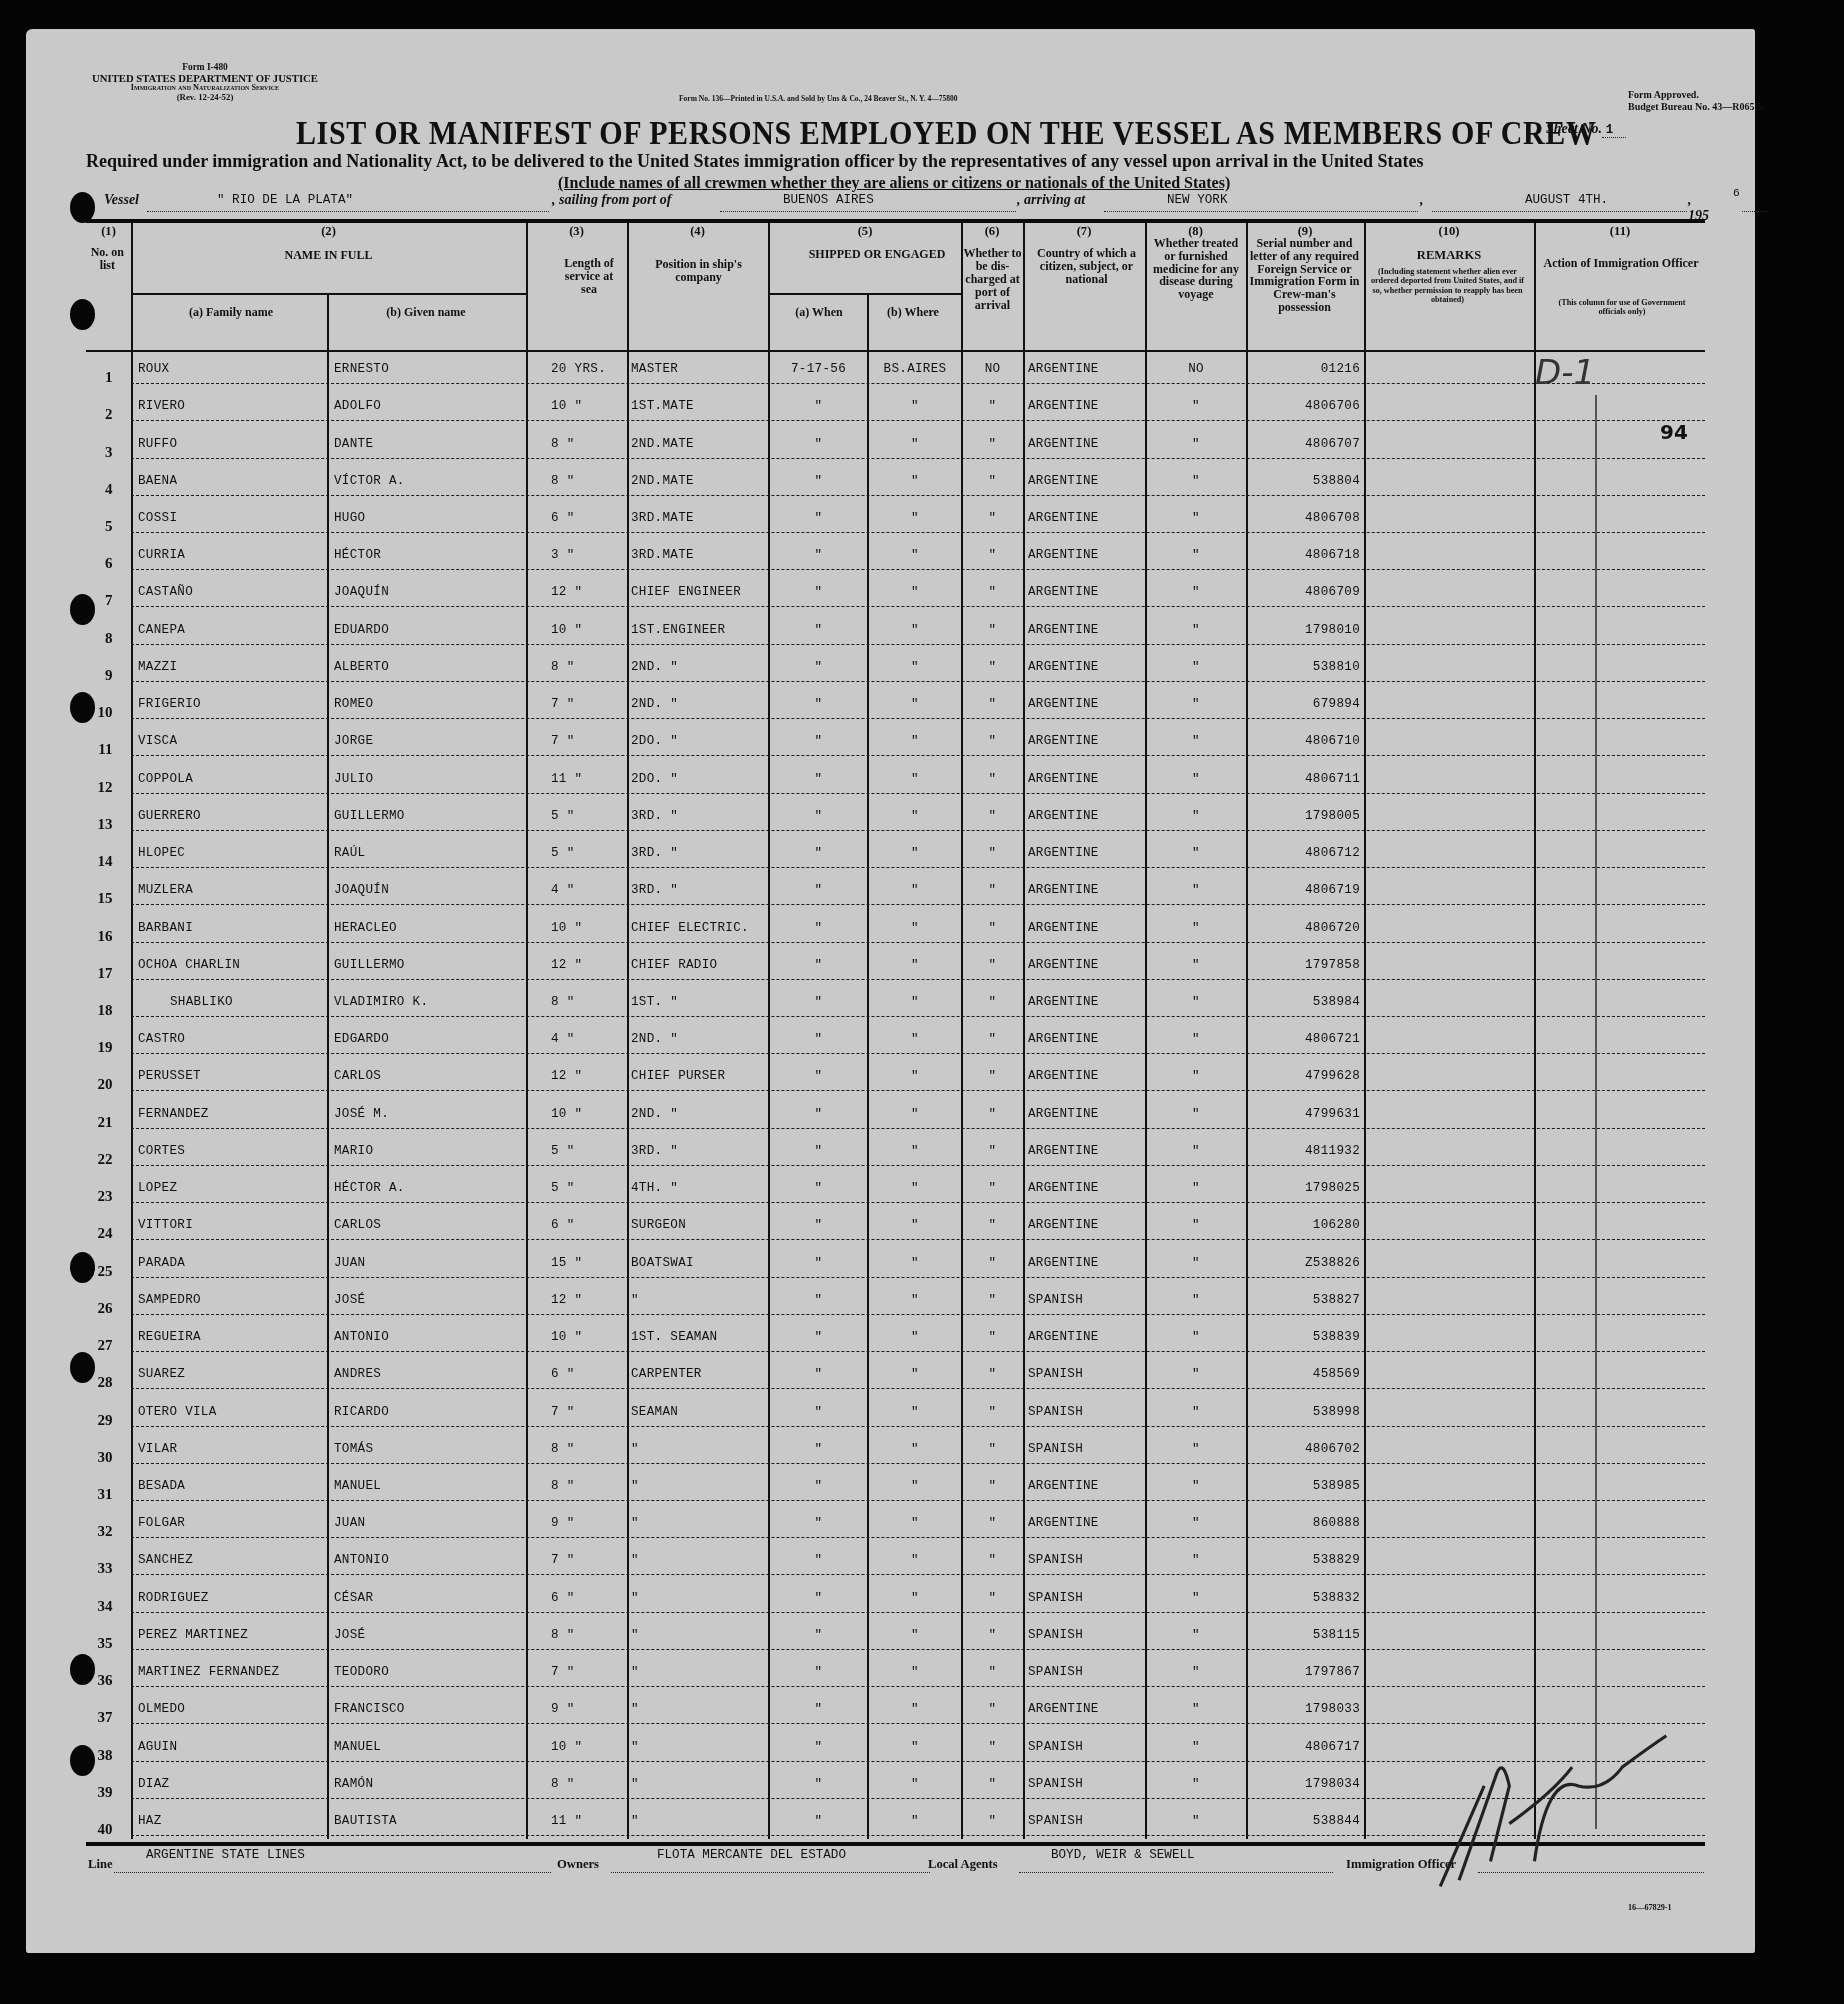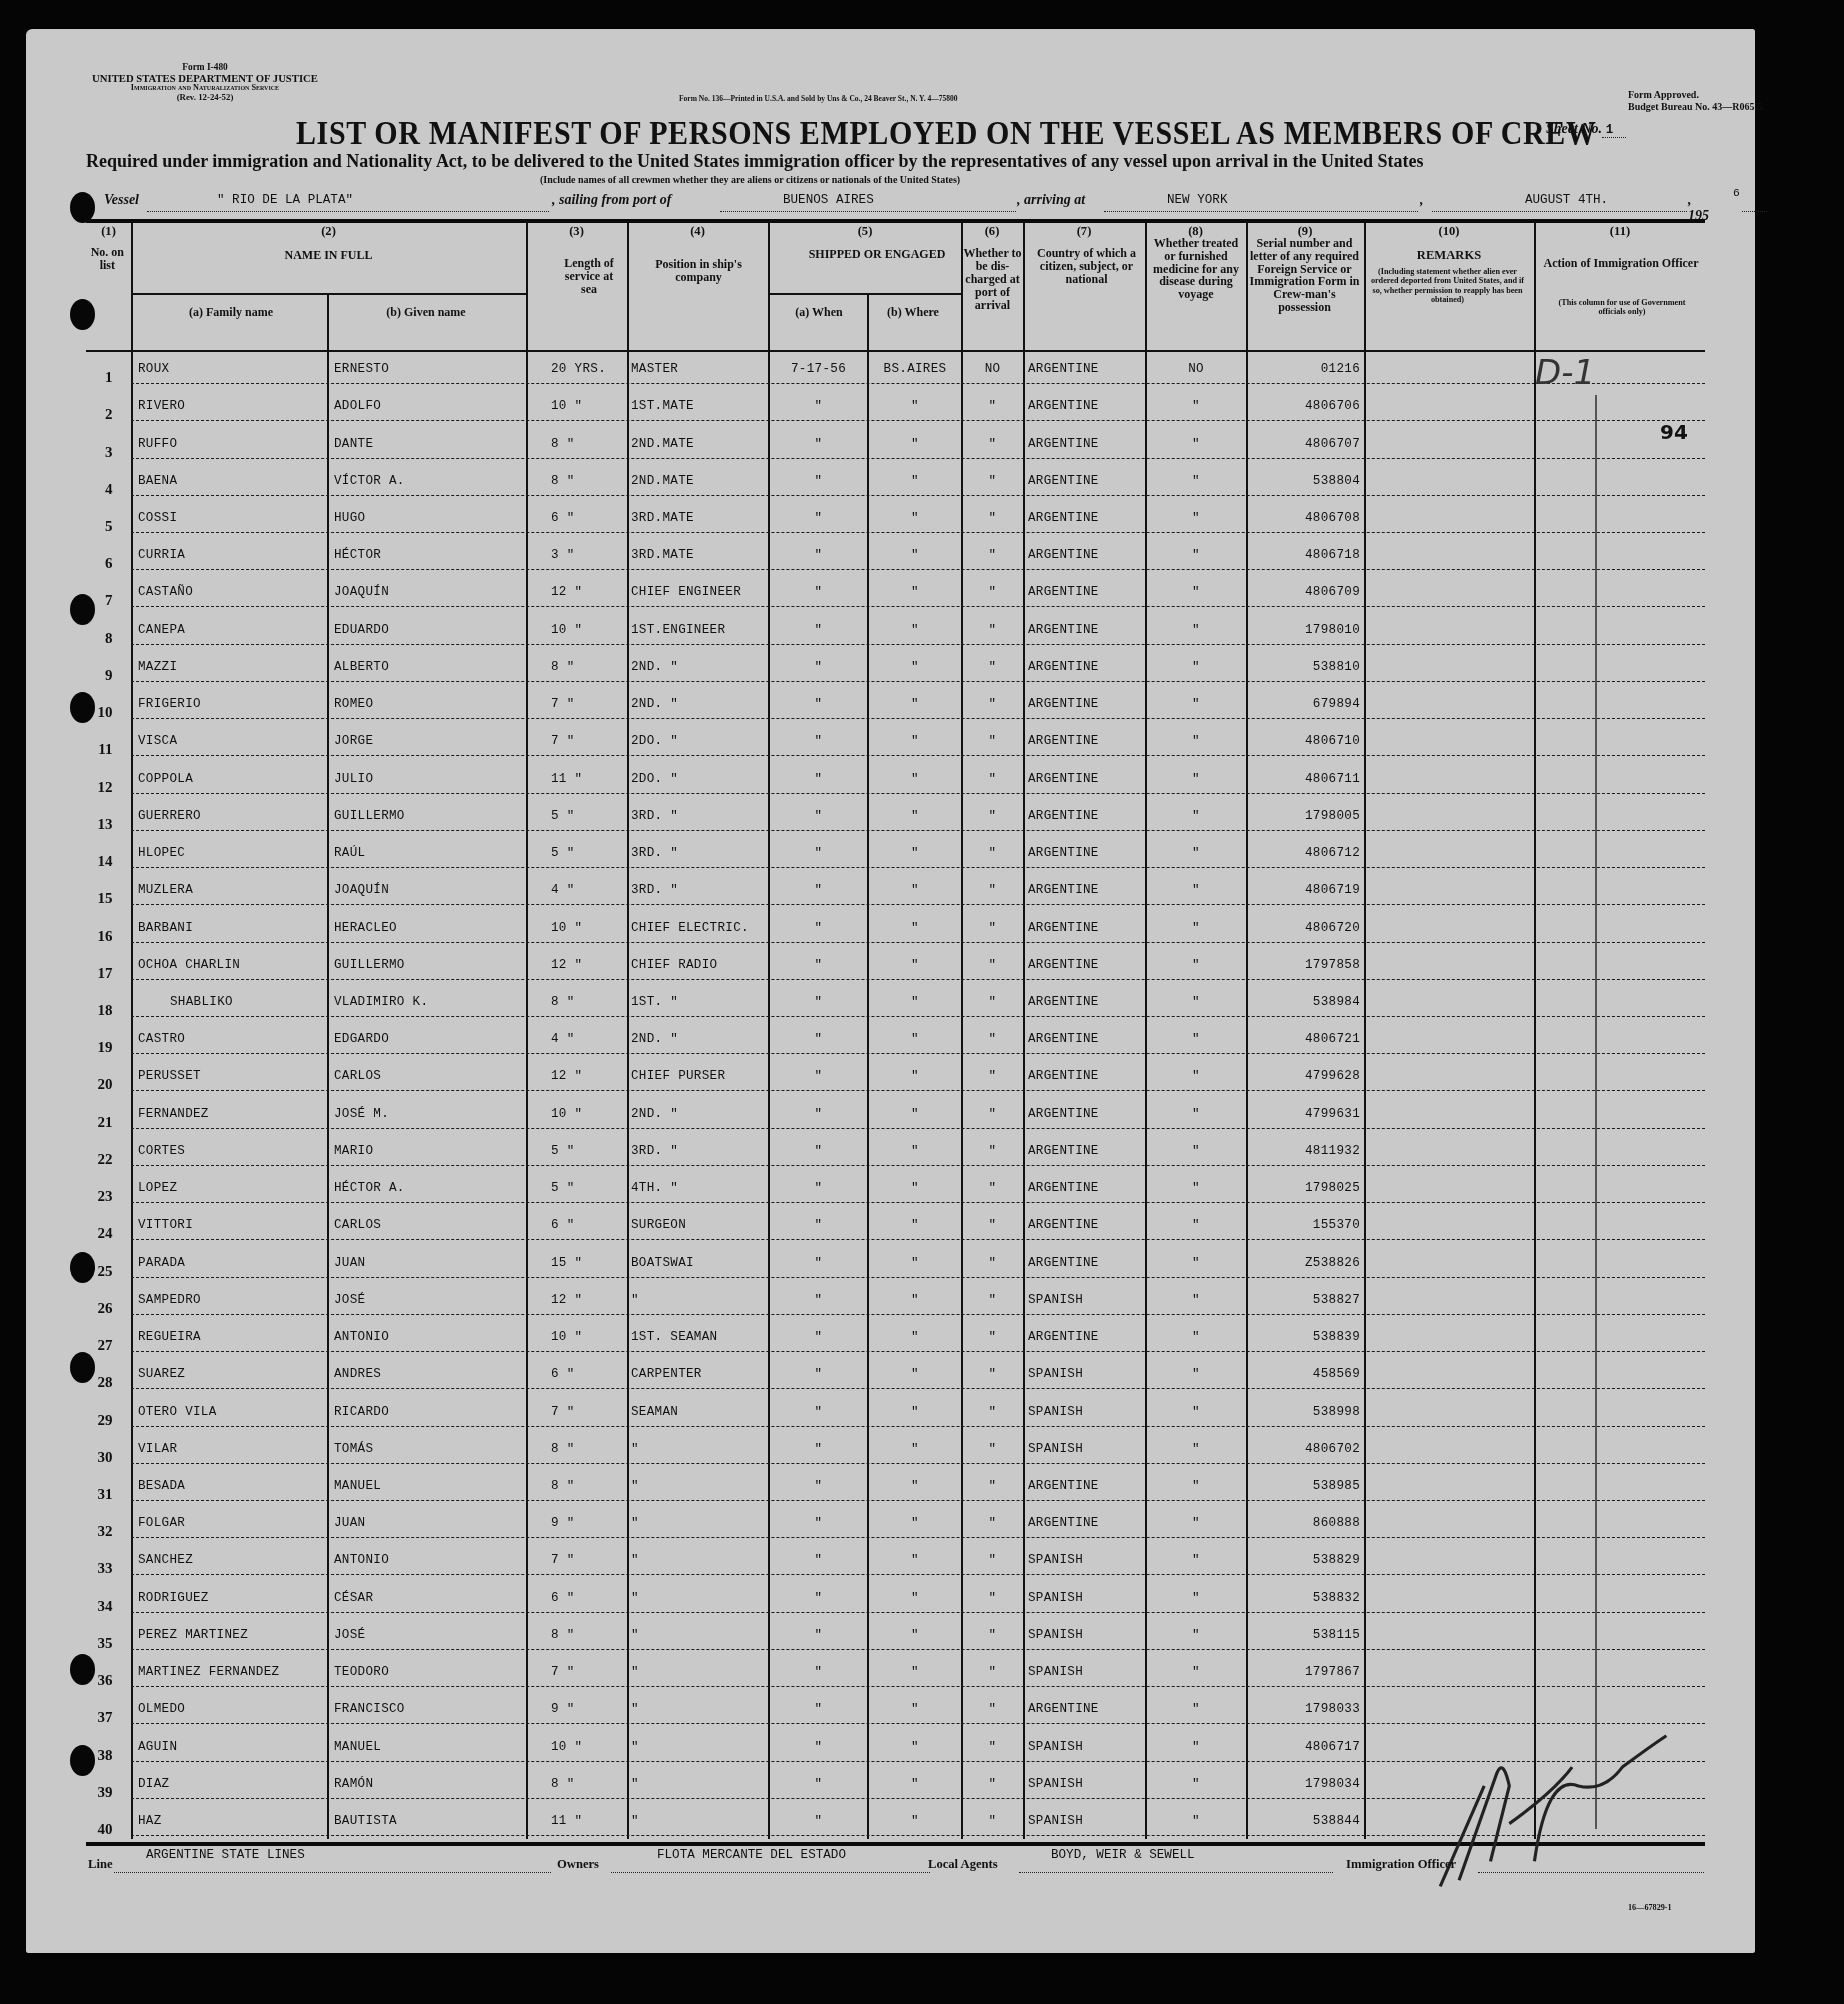--- a/index.html
+++ b/index.html
@@ -16,21 +16,21 @@
   .hdr-left .f1 { font-size: 9.4px; }
   .hdr-left .f2 { font-size: 10.7px; }
   .hdr-left .f3 { font-size: 8.2px; font-variant: small-caps; }
   .hdr-left .f4 { font-size: 8.8px; }
   .printed { position: absolute; left: 679px; top: 94px; font-size: 7.5px; font-weight: bold; }
   .approved { position: absolute; left: 1628px; top: 89px; font-size: 10px; font-weight: bold; line-height: 1.2; }
   .title { position: absolute; left: 296px; top: 113px; font-size: 30px; font-weight: bold; letter-spacing: 0.6px; transform: scaleY(1.15); transform-origin: top left; }
   .sheet { position: absolute; left: 1546px; top: 121px; font-size: 14px; font-style: italic; font-weight: bold; }
   .sheet .val { font-style: normal; font-family: "Liberation Mono", monospace; font-size: 12.6px; border-bottom: 1.3px dotted #222; padding: 0 12.6px 0 3.8px; }
   .subtitle { position: absolute; left: 86px; top: 151px; font-size: 18px; font-weight: bold; }
-  .include { position: absolute; left: 540px; top: 174px; font-size: 10px; font-weight: bold; }
+  .include { position: absolute; left: 558px; top: 174px; font-size: 16px; font-weight: bold; text-decoration: underline; }
   .vessel-line { position: absolute; left: 104px; top: 192px; width: 1597px; height: 22.6px; font-size: 14px; }
   .vessel-line .lbl { position: absolute; font-style: italic; font-weight: bold; }
   .vessel-line .val { position: absolute; font-family: "Liberation Mono", monospace; font-size: 12.6px; top: 1.3px; }
   .dotline { position: absolute; border-bottom: 1.9px dotted #222; height: 0; top: 19px; }
 
   
   .tbl { position: absolute; left: 86px; top: 219px; width: 1619px; }
   .thick { position: absolute; left: 0; height: 4.4px; background: #0a0a0a; width: 1619px; }
   .vl { position: absolute; width: 1.9px; background: #111; }
   .hl { position: absolute; height: 1.9px; background: #111; }
@@ -475,21 +475,21 @@
         <div class="n">24</div>
         <div class="c " style="left: 52px; width: 189px;">VITTORI</div>
         <div class="c " style="left: 248px; width: 189px;">CARLOS</div>
         <div class="c " style="left: 465px; width: 72px;">6 "</div>
         <div class="c " style="left: 545px; width: 137px;">SURGEON</div>
         <div class="c ditto" style="left: 687px; width: 91px;">"</div>
         <div class="c ditto" style="left: 785px; width: 88px;">"</div>
         <div class="c ditto" style="left: 878px; width: 57px;">"</div>
         <div class="c " style="left: 942px; width: 116px;">ARGENTINE</div>
         <div class="c ditto" style="left: 1063px; width: 94px;">"</div>
-        <div class="c " style="left: 1163px; width: 111px; text-align: right;">155370</div>
+        <div class="c " style="left: 1163px; width: 111px; text-align: right;">106280</div>
         <div class="dash"></div>
       </div>
       <div class="row" style="top: 1026px;">
         <div class="n">25</div>
         <div class="c " style="left: 52px; width: 189px;">PARADA</div>
         <div class="c " style="left: 248px; width: 189px;">JUAN</div>
         <div class="c " style="left: 465px; width: 72px;">15 "</div>
         <div class="c " style="left: 545px; width: 137px;">BOATSWAI</div>
         <div class="c ditto" style="left: 687px; width: 91px;">"</div>
         <div class="c ditto" style="left: 785px; width: 88px;">"</div>

